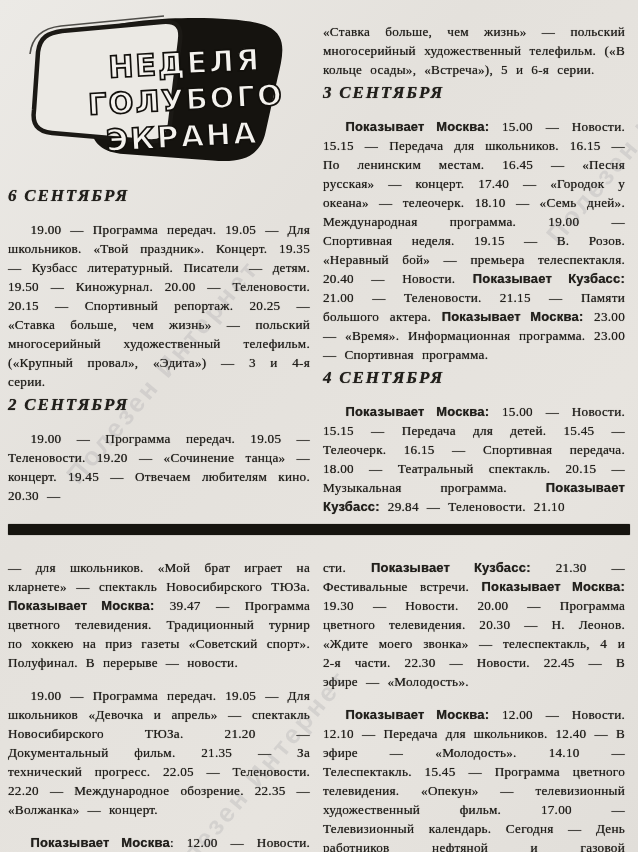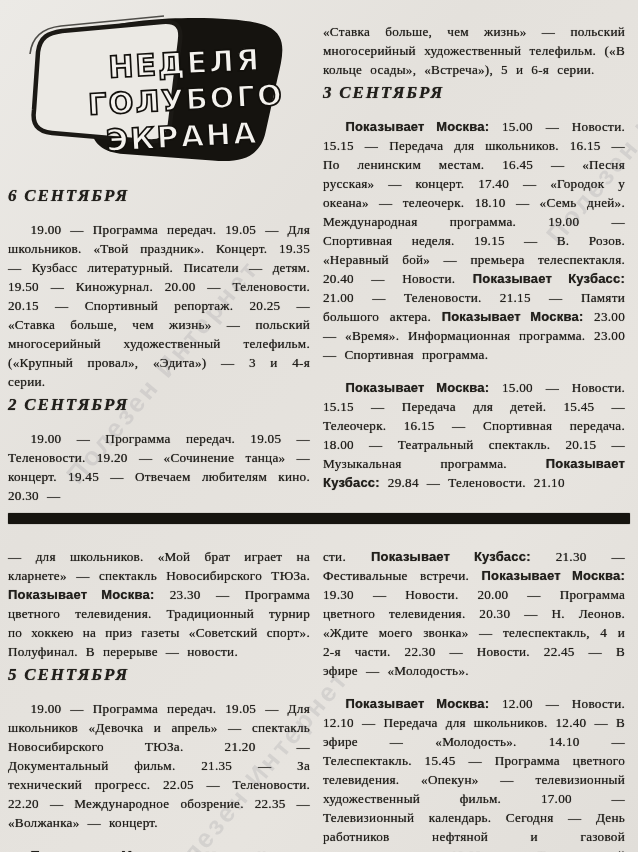--- a/index.html
+++ b/index.html
@@ -81,30 +81,30 @@
             <div class="day-heading">6 СЕНТЯБРЯ</div>
             <p class="para"><span>19.00 — Программа передач. 19.05 — Для школьников. «Твой праздник». Концерт. 19.35 — Кузбасс литературный. Писатели — детям. 19.50 — Киножурнал. 20.00 — Теленовости. 20.15 — Спортивный репортаж. 20.25 — «Ставка больше, чем жизнь» — польский многосерийный художественный телефильм. («Крупный провал», «Эдита») — 3 и 4-я серии.</span></p>
             <div class="day-heading">2 СЕНТЯБРЯ</div>
             <p class="para"><span>19.00 — Программа передач. 19.05 — Теленовости. 19.20 — «Сочинение танца» — концерт. 19.45 — Отвечаем любителям кино. 20.30 —</span></p>
           </div>
       </div>
       <div class="col">
           <p class="para noindent"><span>«Ставка больше, чем жизнь» — польский многосерийный художественный телефильм. («В кольце осады», «Встреча»), 5 и 6-я серии.</span></p>
           <div class="day-heading">3 СЕНТЯБРЯ</div>
           <p class="para"><span class="bseg">Показывает Москва:</span><span> 15.00 — Новости. 15.15 — Передача для школьников. 16.15 — По ленинским местам. 16.45 — «Песня русская» — концерт. 17.40 — «Городок у океана» — телеочерк. 18.10 — «Семь дней». Международная программа. 19.00 — Спортивная неделя. 19.15 — В. Розов. «Неравный бой» — премьера телеспектакля. 20.40 — Новости. </span><span class="bseg">Показывает Кузбасс:</span><span> 21.00 — Теленовости. 21.15 — Памяти большого актера. </span><span class="bseg">Показывает Москва:</span><span> 23.00 — «Время». Информационная программа. 23.00 — Спортивная программа.</span></p>
+          <div class="day-heading">4 СЕНТЯБРЯ</div>
           <p class="para"><span class="bseg">Показывает Москва:</span><span> 15.00 — Новости. 15.15 — Передача для детей. 15.45 — Телеочерк. 16.15 — Спортивная передача. 18.00 — Театральный спектакль. 20.15 — Музыкальная программа. </span><span class="bseg">Показывает Кузбасс:</span><span> 29.84 — Теленовости. 21.10</span></p>
         </div>
     </div>
 
     <div class="divider"></div>
 
     <div class="cols">
       <div class="col">
-          <p class="para noindent"><span>— для школьников. «Мой брат играет на кларнете» — спектакль Новосибирского ТЮЗа. </span><span class="bseg">Показывает Москва:</span><span> 23.30 — Программа цветного телевидения. Традиционный турнир по хоккею на приз газеты «Советский спорт». Полуфинал. В перерыве — новости.</span></p>
-          <div class="day-heading">5 СЕНТЯБРЯ</div>
+          <p class="para noindent"><span>— для школьников. «Мой брат играет на кларнете» — спектакль Новосибирского ТЮЗа. </span><span class="bseg">Показывает Москва:</span><span> 39.47 — Программа цветного телевидения. Традиционный турнир по хоккею на приз газеты «Советский спорт». Полуфинал. В перерыве — новости.</span></p>
           <p class="para"><span>19.00 — Программа передач. 19.05 — Для школьников «Девочка и апрель» — спектакль Новосибирского ТЮЗа. 21.20 — Документальный фильм. 21.35 — За технический прогресс. 22.05 — Теленовости. 22.20 — Международное обозрение. 22.35 — «Волжанка» — концерт.</span></p>
           <p class="para"><span class="bseg">Показывает Москва</span><span>: 12.00 — Новости. 12.15 — Передача для детей. 12.30 — Мы — коммунисты. 13.00 — Клуб кинопутешественников. 14.00 — Эстафета новостей. 15.05 — Традиционный турнир по хоккею на приз газеты «Советский спорт». Полуфинал. (Повторно). 17.05 — Опера Пуччини «Плащ». Премьера телевизионного музыкального спектакля. 17.50 — Ново-</span></p>
         </div>
       <div class="col">
         <div>
             <p class="para noindent"><span>сти. </span><span class="bseg">Показывает Кузбасс:</span><span> 21.30 — Фестивальные встречи. </span><span class="bseg">Показывает Москва:</span><span> 19.30 — Новости. 20.00 — Программа цветного телевидения. 20.30 — Н. Леонов. «Ждите моего звонка» — телеспектакль, 4 и 2-я части. 22.30 — Новости. 22.45 — В эфире — «Молодость».</span></p>
             <p class="para"><span class="bseg">Показывает Москва:</span><span> 12.00 — Новости. 12.10 — Передача для школьников. 12.40 — В эфире — «Молодость». 14.10 — Телеспектакль. 15.45 — Программа цветного телевидения. «Опекун» — телевизионный художественный фильм. 17.00 — Телевизионный календарь. Сегодня — День работников нефтяной и газовой промышленности. 19.00 — Традиционный турнир по хоккею на приз газеты «Советский спорт». Финал. В перерыве — новости. 21.15 — Н. Леонов. «Ждите моего звонка». Телеспектакль, 3 и 4-я части. 23.00 — Концерт.</span></p>
           </div>
         <div class="sig-rule"></div>
         <div class="signature">

